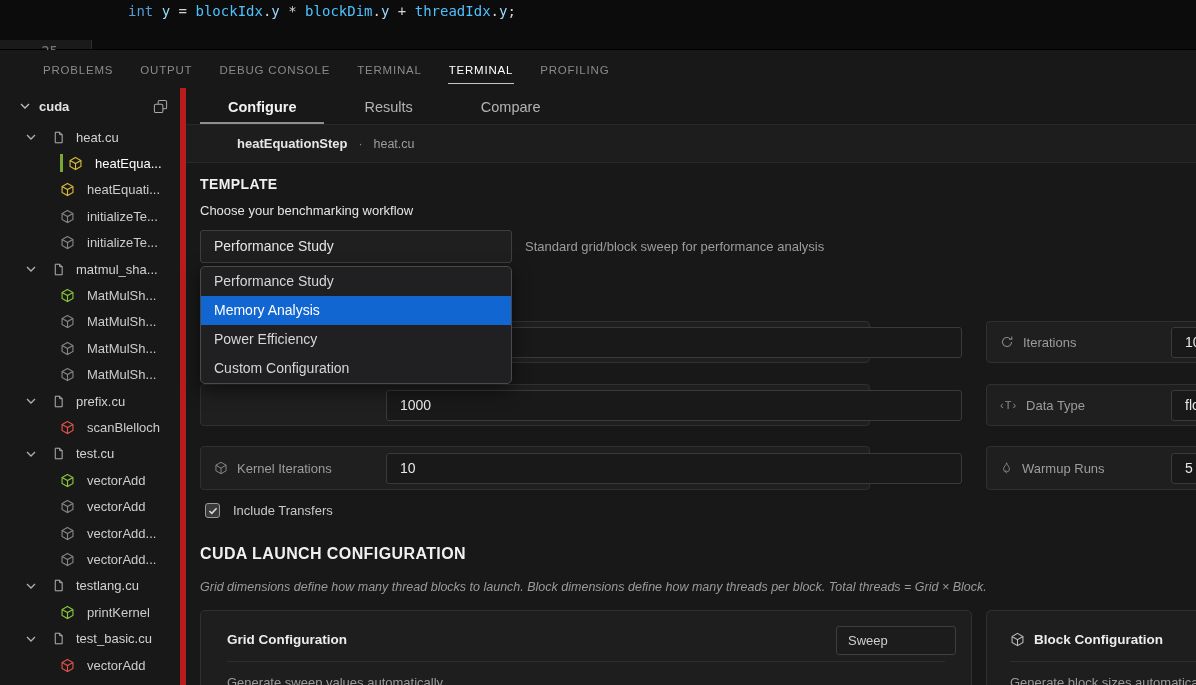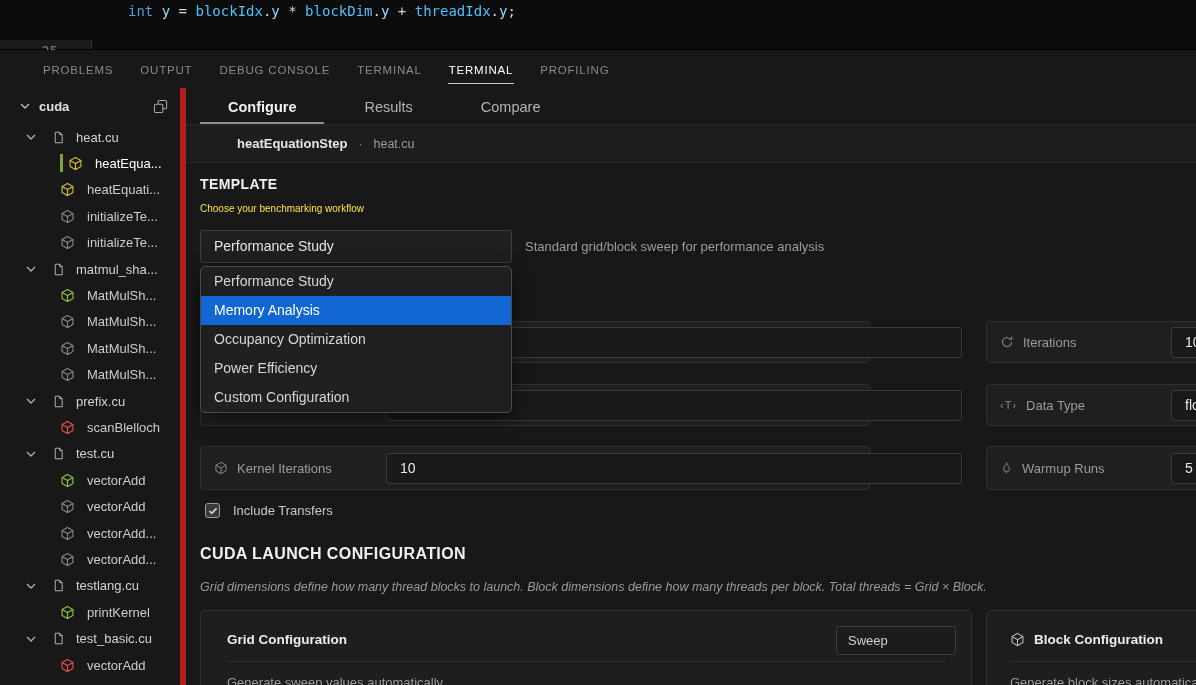--- a/index.html
+++ b/index.html
@@ -49,21 +49,21 @@
   .subtab { padding:8px 28px 9px; font-size:14.5px; color:#b4b4b4; cursor:pointer; }
   .subtab.active { color:#f2f2f2; font-weight:700; border-bottom:2px solid #8f8f8f; padding-bottom:7px; }
   .breadcrumb { height:39px; background:#1d1d1d; border-top:1px solid #282828;
     border-bottom:1px solid #282828; display:flex; align-items:center; padding-left:15px; gap:11px; }
   .bc-kernel { font-size:13px; font-weight:700; color:#e6e6e6; cursor:pointer;padding-left:36px; }
   .bc-sep { color:#8a8a8a; font-size:12px; }
   .bc-file { font-size:12.5px; color:#9d9d9d; cursor:pointer; }
   .content { position:relative; height:521px; }
   .sec-title { position:absolute; left:14px; top:13px; font-size:14px; font-weight:700;
     letter-spacing:.4px; color:#f0f0f0; }
-  .sec-sub { position:absolute; left:14px; top:40px; font-size:10px; color:#fde047; }
+  .sec-sub { position:absolute; left:14px; top:40px; font-size:13px; color:#e5e5e5; }
   .tpl-select { position:absolute; left:14px; top:67px; width:312px; height:33px;
     background:#1f1f1f; border:1px solid #3e3e3e; border-radius:3px; line-height:31px;
     padding-left:13px; font-size:14px; color:#e4e4e4; cursor:pointer; }
   .tpl-desc { position:absolute; left:339px; top:76px; font-size:13px; color:#9c9c9c; }
   
   .dropdown { position:absolute; left:14px; top:103px; width:312px; z-index:10;
     background:#202023; border:1px solid #4a4a4a; border-radius:5px; overflow:hidden;
     box-shadow:0 6px 18px rgba(0,0,0,.55); }
   .dd-item { height:29px; line-height:29px; padding-left:13px; font-size:14px;
     color:#d6d6d6; cursor:pointer; white-space:nowrap; }
@@ -448,19 +448,18 @@
             </svg>
         </span>
         <div class="bigcard-title">Block Configuration</div>
         <div class="card-divider"></div>
         <div class="card-hint">Generate block sizes automatically</div>
       </div>
 
       <div class="dropdown" id="dropdown">
           <div class="dd-item">Performance Study</div>
           <div class="dd-item highlight">Memory Analysis</div>
-          <div class="dd-item">Occupancy Optimization</div>
           <div class="dd-item">Power Efficiency</div>
           <div class="dd-item">Custom Configuration</div>
         </div>
     </div>
   </div>
 </div>
 
 </body></html>

